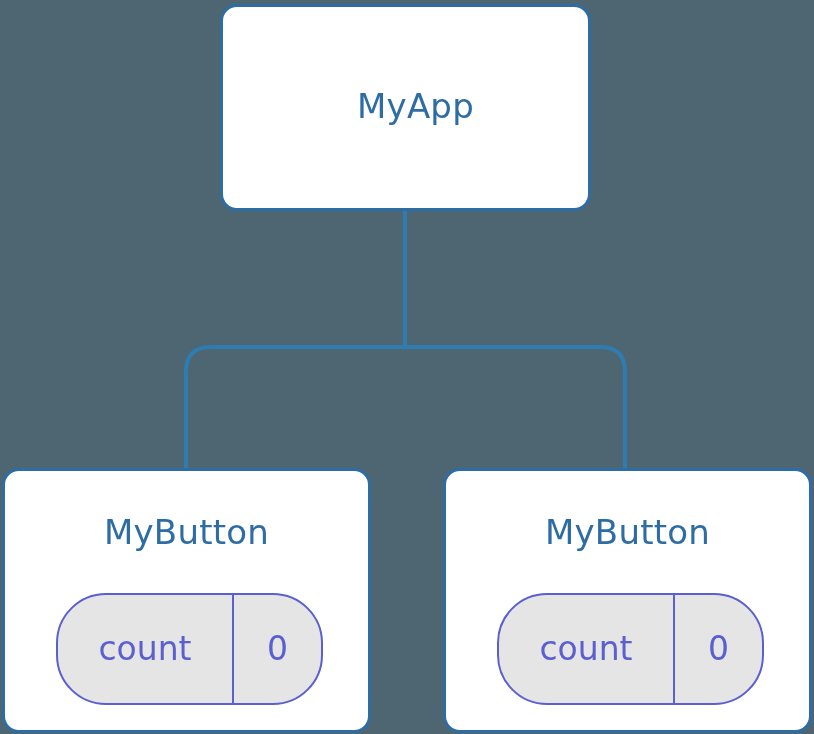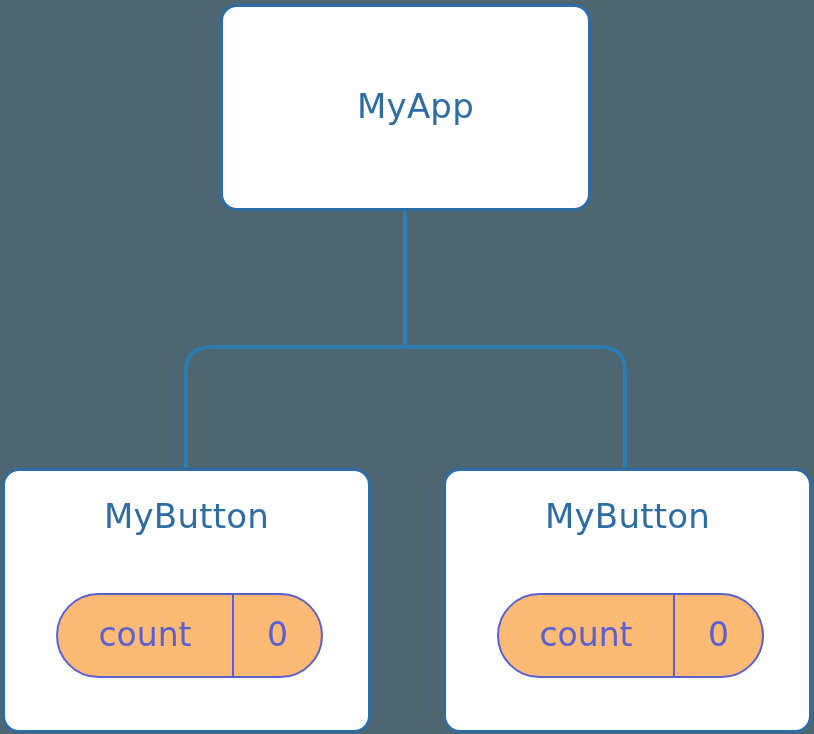--- a/index.html
+++ b/index.html
@@ -61,33 +61,33 @@
   
   .node-child {
     top: 468px;
     width: 369px;
     height: 265px;
     justify-content: flex-start;
   }
   #node-child-0 { left: 2px; }
   #node-child-1 { left: 443px; }
   .node-child .node-title {
-    margin-top: 28px;
+    margin-top: 44px;
   }
   
   .state-pill {
     position: absolute;
     top: 122px;
-    height: 85px;
+    height: 112px;
     box-sizing: border-box;
     border: 2px solid #5b5fd0;
     border-radius: 50px;
     display: flex;
     align-items: stretch;
-    background: #fdba74;
+    background: #e5e5e5;
     overflow: hidden;
   }
   #node-child-0 .state-pill { left: 51px; width: 267px; }
   #node-child-1 .state-pill { left: 51px; width: 267px; }
   .state-key {
     flex: 0 0 176px;
     display: flex;
     align-items: center;
     justify-content: center;
     color: #5b5fd0;

